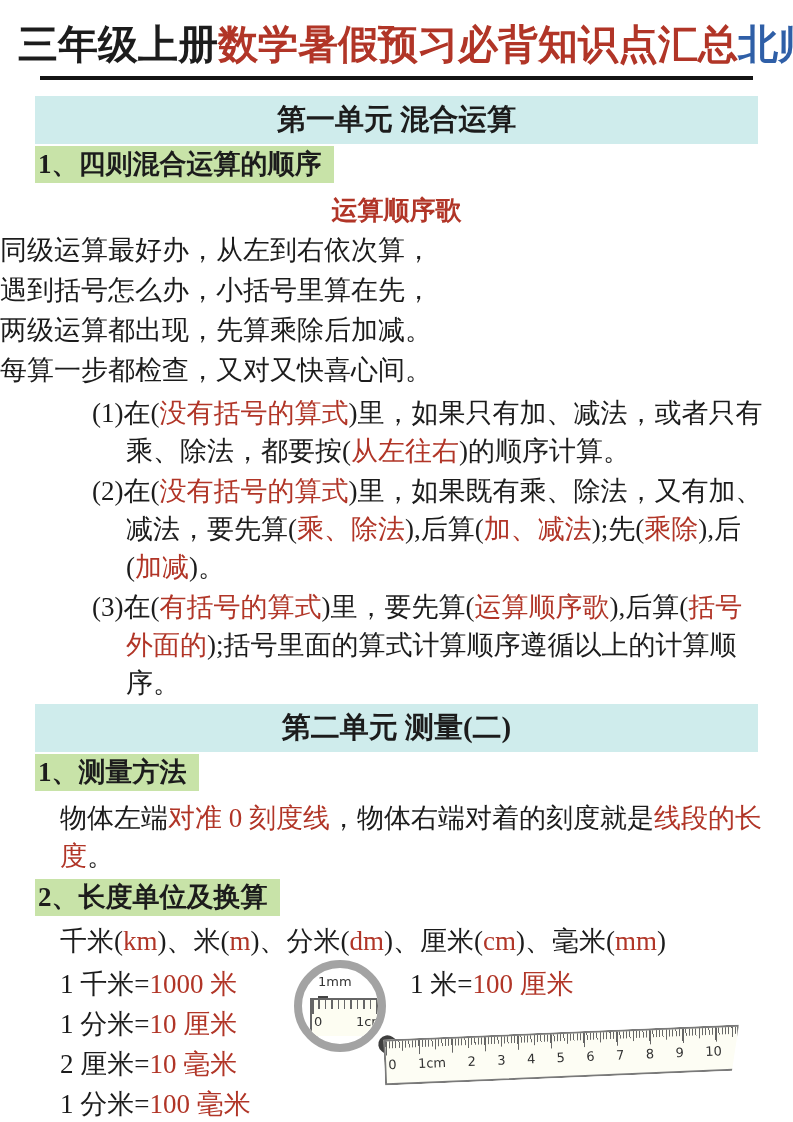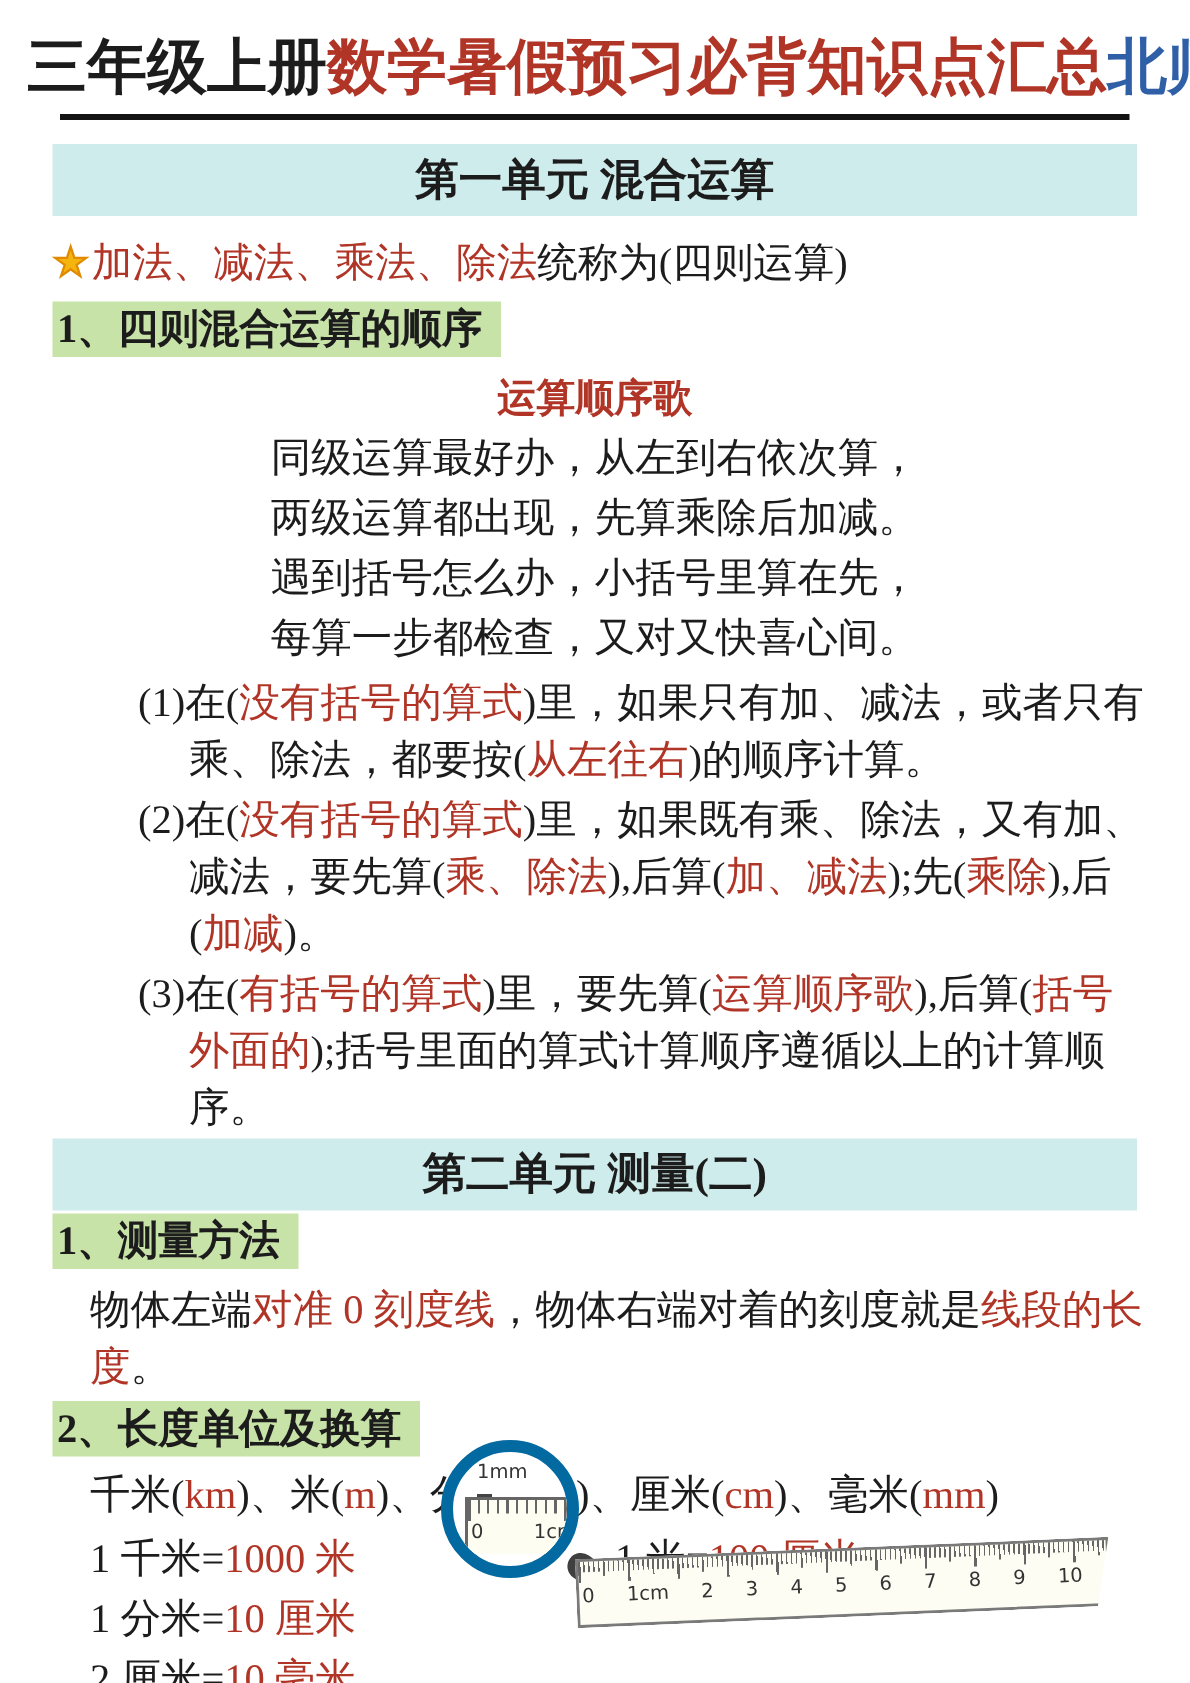--- a/index.html
+++ b/index.html
@@ -67,21 +67,21 @@
     padding:1px 12px 2px 3px;
   }
   .song-title{
     color:var(--red);
     text-align:center;
     font-size:26px;
     font-weight:bold;
     margin:8px 0 2px;
   }
   .poem p{
-    text-align:center;
+    text-align:left;
     font-size:27px;
     line-height:40px;
     margin:0;
   }
   .items{margin-top:4px;margin-left:32px;}
   .item{
     margin:0 28px 2px 60px;
     font-size:27px;
     line-height:38px;
     padding-left:34px;
@@ -113,21 +113,21 @@
   
   .illustration{
     position:absolute;
     left:288px;top:952px;
     width:460px;height:140px;
   }
   .magnifier{position:absolute;left:6px;top:8px;width:110px;height:110px;}
   .mag-circle{
     width:92px;height:92px;
     border-radius:50%;
-    border:8px solid #0369a1;
+    border:8px solid #a3a3a3;
     background:#ffffff;
     position:relative;
     overflow:hidden;
   }
   .mag-label{
     position:absolute;
     top:6px;left:16px;
     font-family:"DejaVu Sans", sans-serif;
     font-size:13px;
     color:#333;
@@ -195,32 +195,31 @@
 </head>
 <body>
 
 <div class="page">
 
   <h1 class="title"><span>三年级上册</span><span class="seg-red">数学暑假预习必背知识点汇总</span><span class="seg-blue">北师版</span></h1>
   <hr class="title-rule">
 
   <div class="banner">第一单元 混合运算</div>
 
-  <p class="intro"><span class="seg-gold">★</span><span class="seg-red">加法、减法、乘法、除法</span><span>统称为(四则运算)</span></p>
 
   <div>
     <span class="green-heading">1、四则混合运算的顺序</span>
   </div>
 
   <div class="song-title">运算顺序歌</div>
 
   <div class="poem">
     <p>同级运算最好办，从左到右依次算，</p>
+    <p>遇到括号怎么办，小括号里算在先，</p>
     <p>两级运算都出现，先算乘除后加减。</p>
-    <p>遇到括号怎么办，小括号里算在先，</p>
     <p>每算一步都检查，又对又快喜心间。</p>
   </div>
 
   <div class="items">
     <p class="item"><span>(1)在(</span><span class="seg-red">没有括号的算式</span><span>)里，如果只有加、减法，或者只有乘、除法，都要按(</span><span class="seg-red">从左往右</span><span>)的顺序计算。</span></p>
     <p class="item"><span>(2)在(</span><span class="seg-red">没有括号的算式</span><span>)里，如果既有乘、除法，又有加、减法，要先算(</span><span class="seg-red">乘、除法</span><span>),后算(</span><span class="seg-red">加、减法</span><span>);先(</span><span class="seg-red">乘除</span><span>),后(</span><span class="seg-red">加减</span><span>)。</span></p>
     <p class="item"><span>(3)在(</span><span class="seg-red">有括号的算式</span><span>)里，要先算(</span><span class="seg-red">运算顺序歌</span><span>),后算(</span><span class="seg-red">括号外面的</span><span>);括号里面的算式计算顺序遵循以上的计算顺序。</span></p>
   </div>
 
   <div class="banner unit2-banner">第二单元 测量(二)</div>

